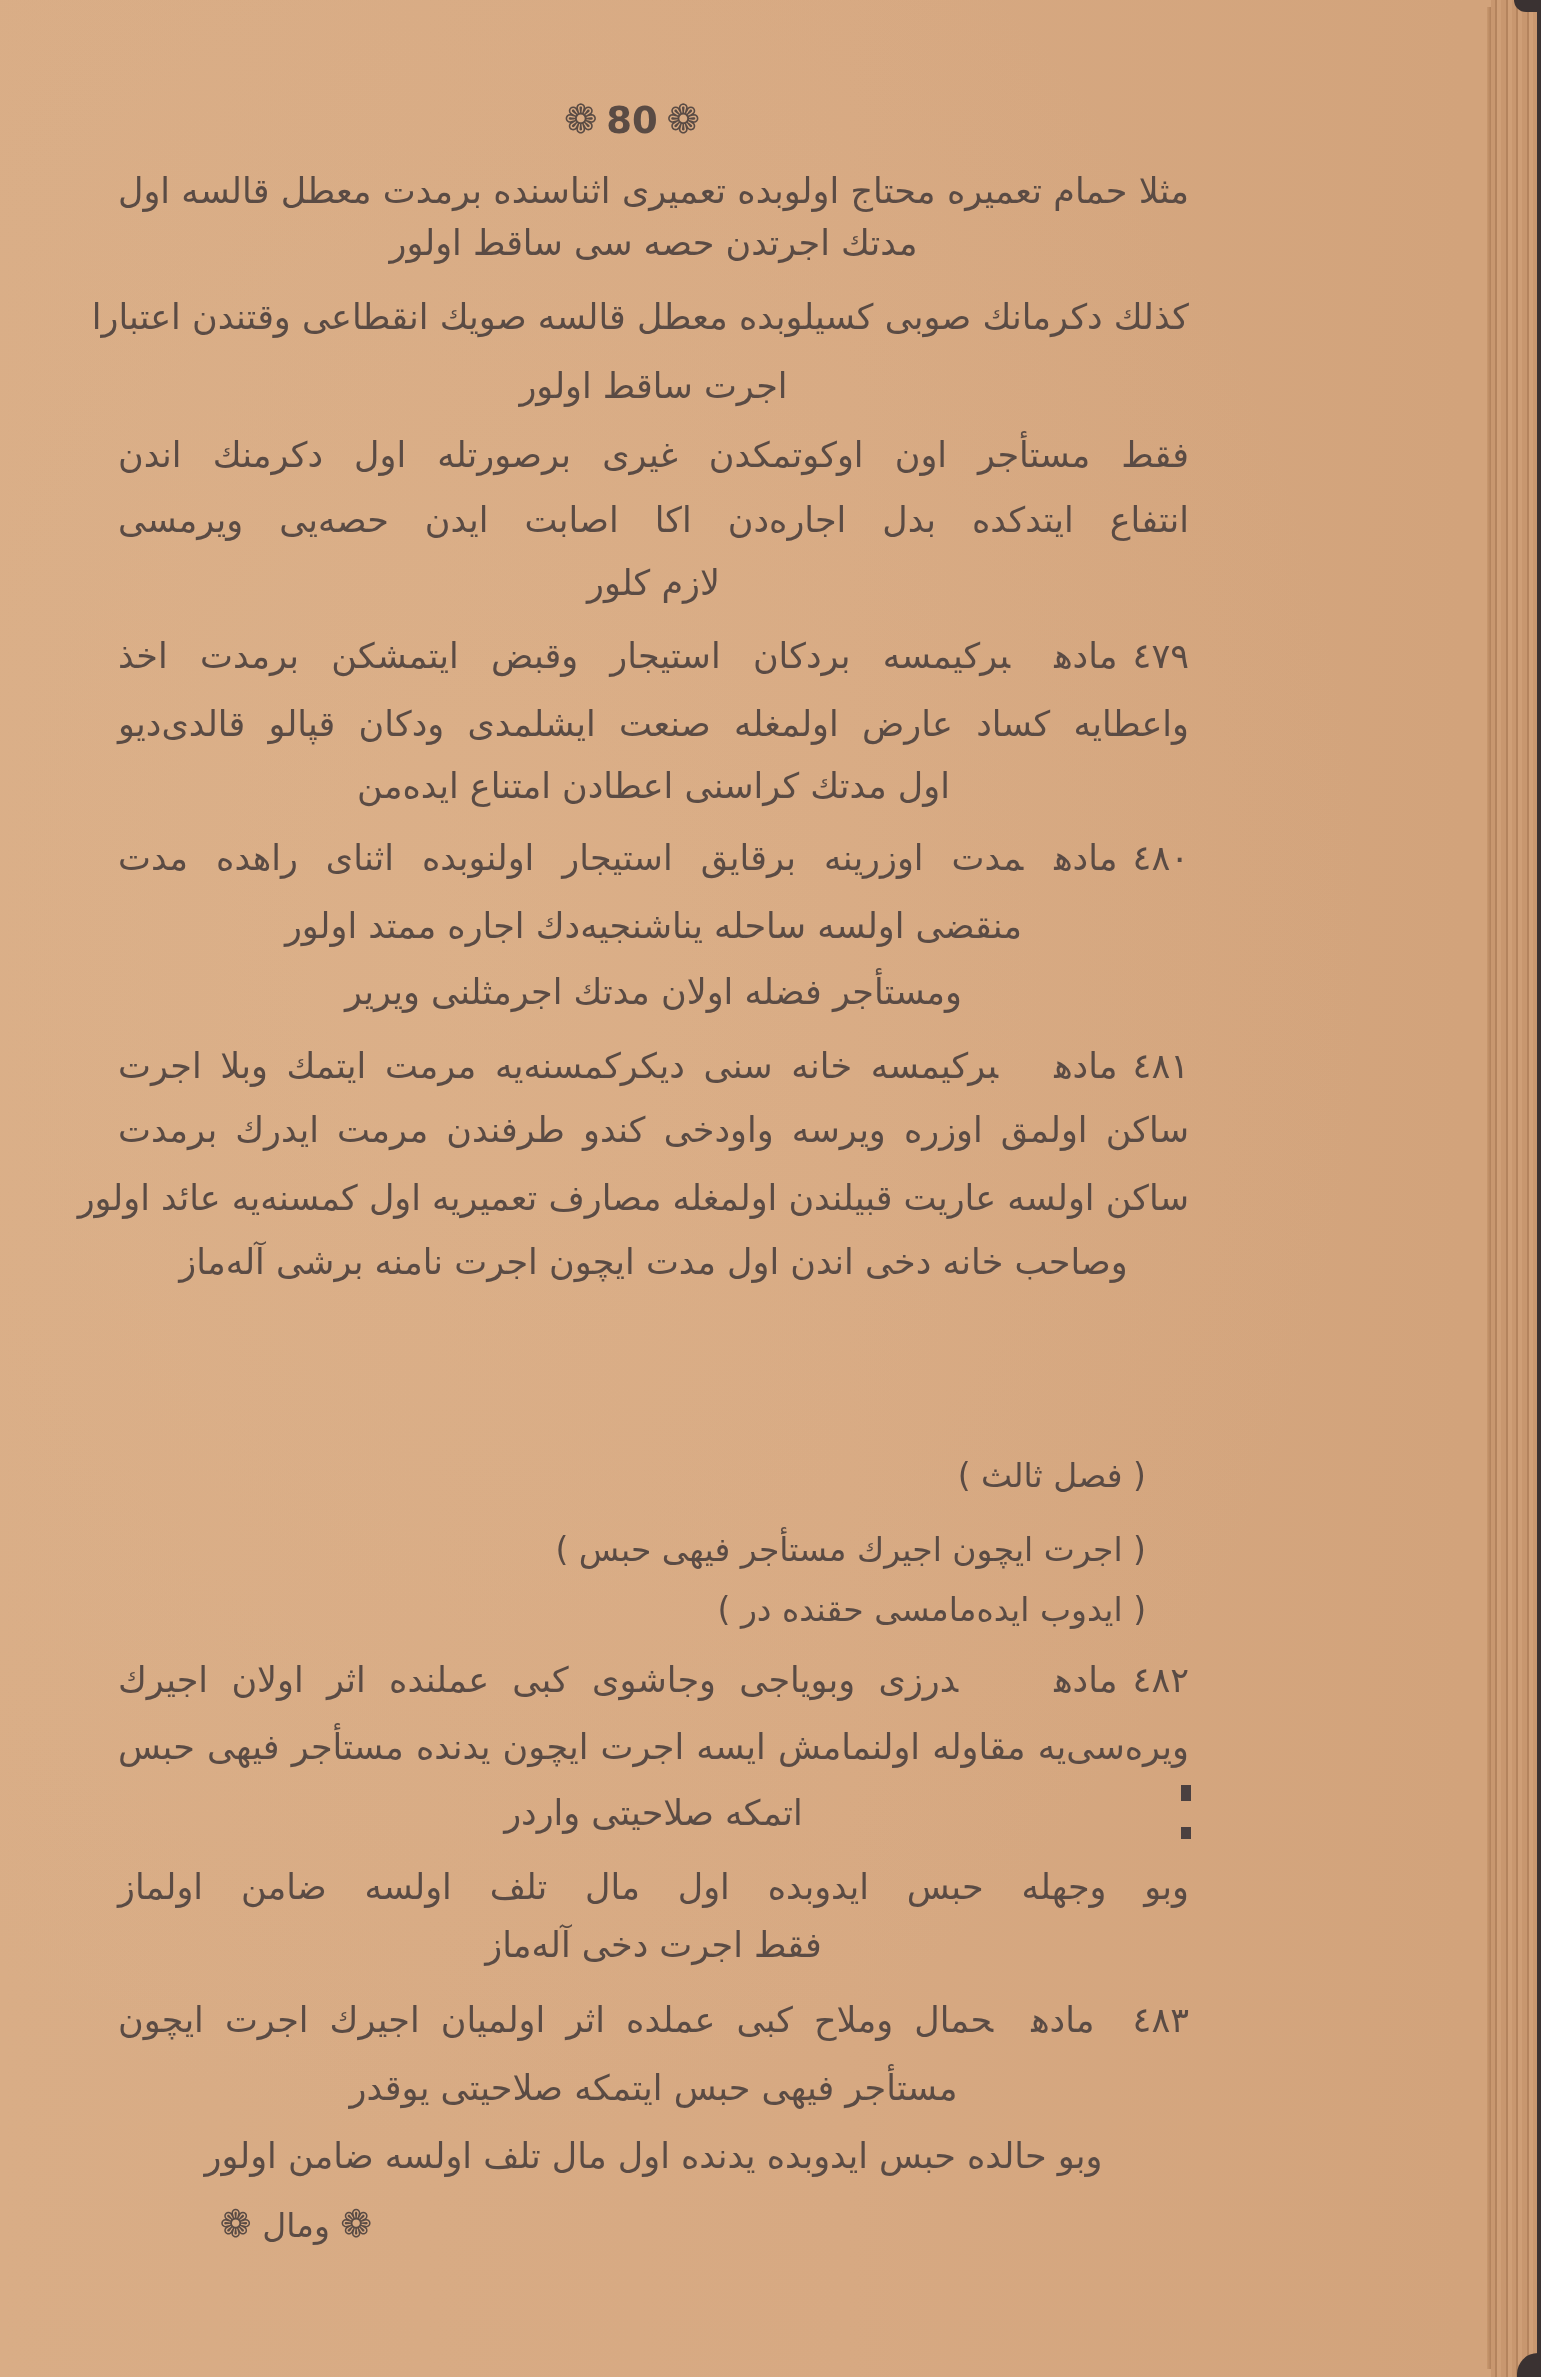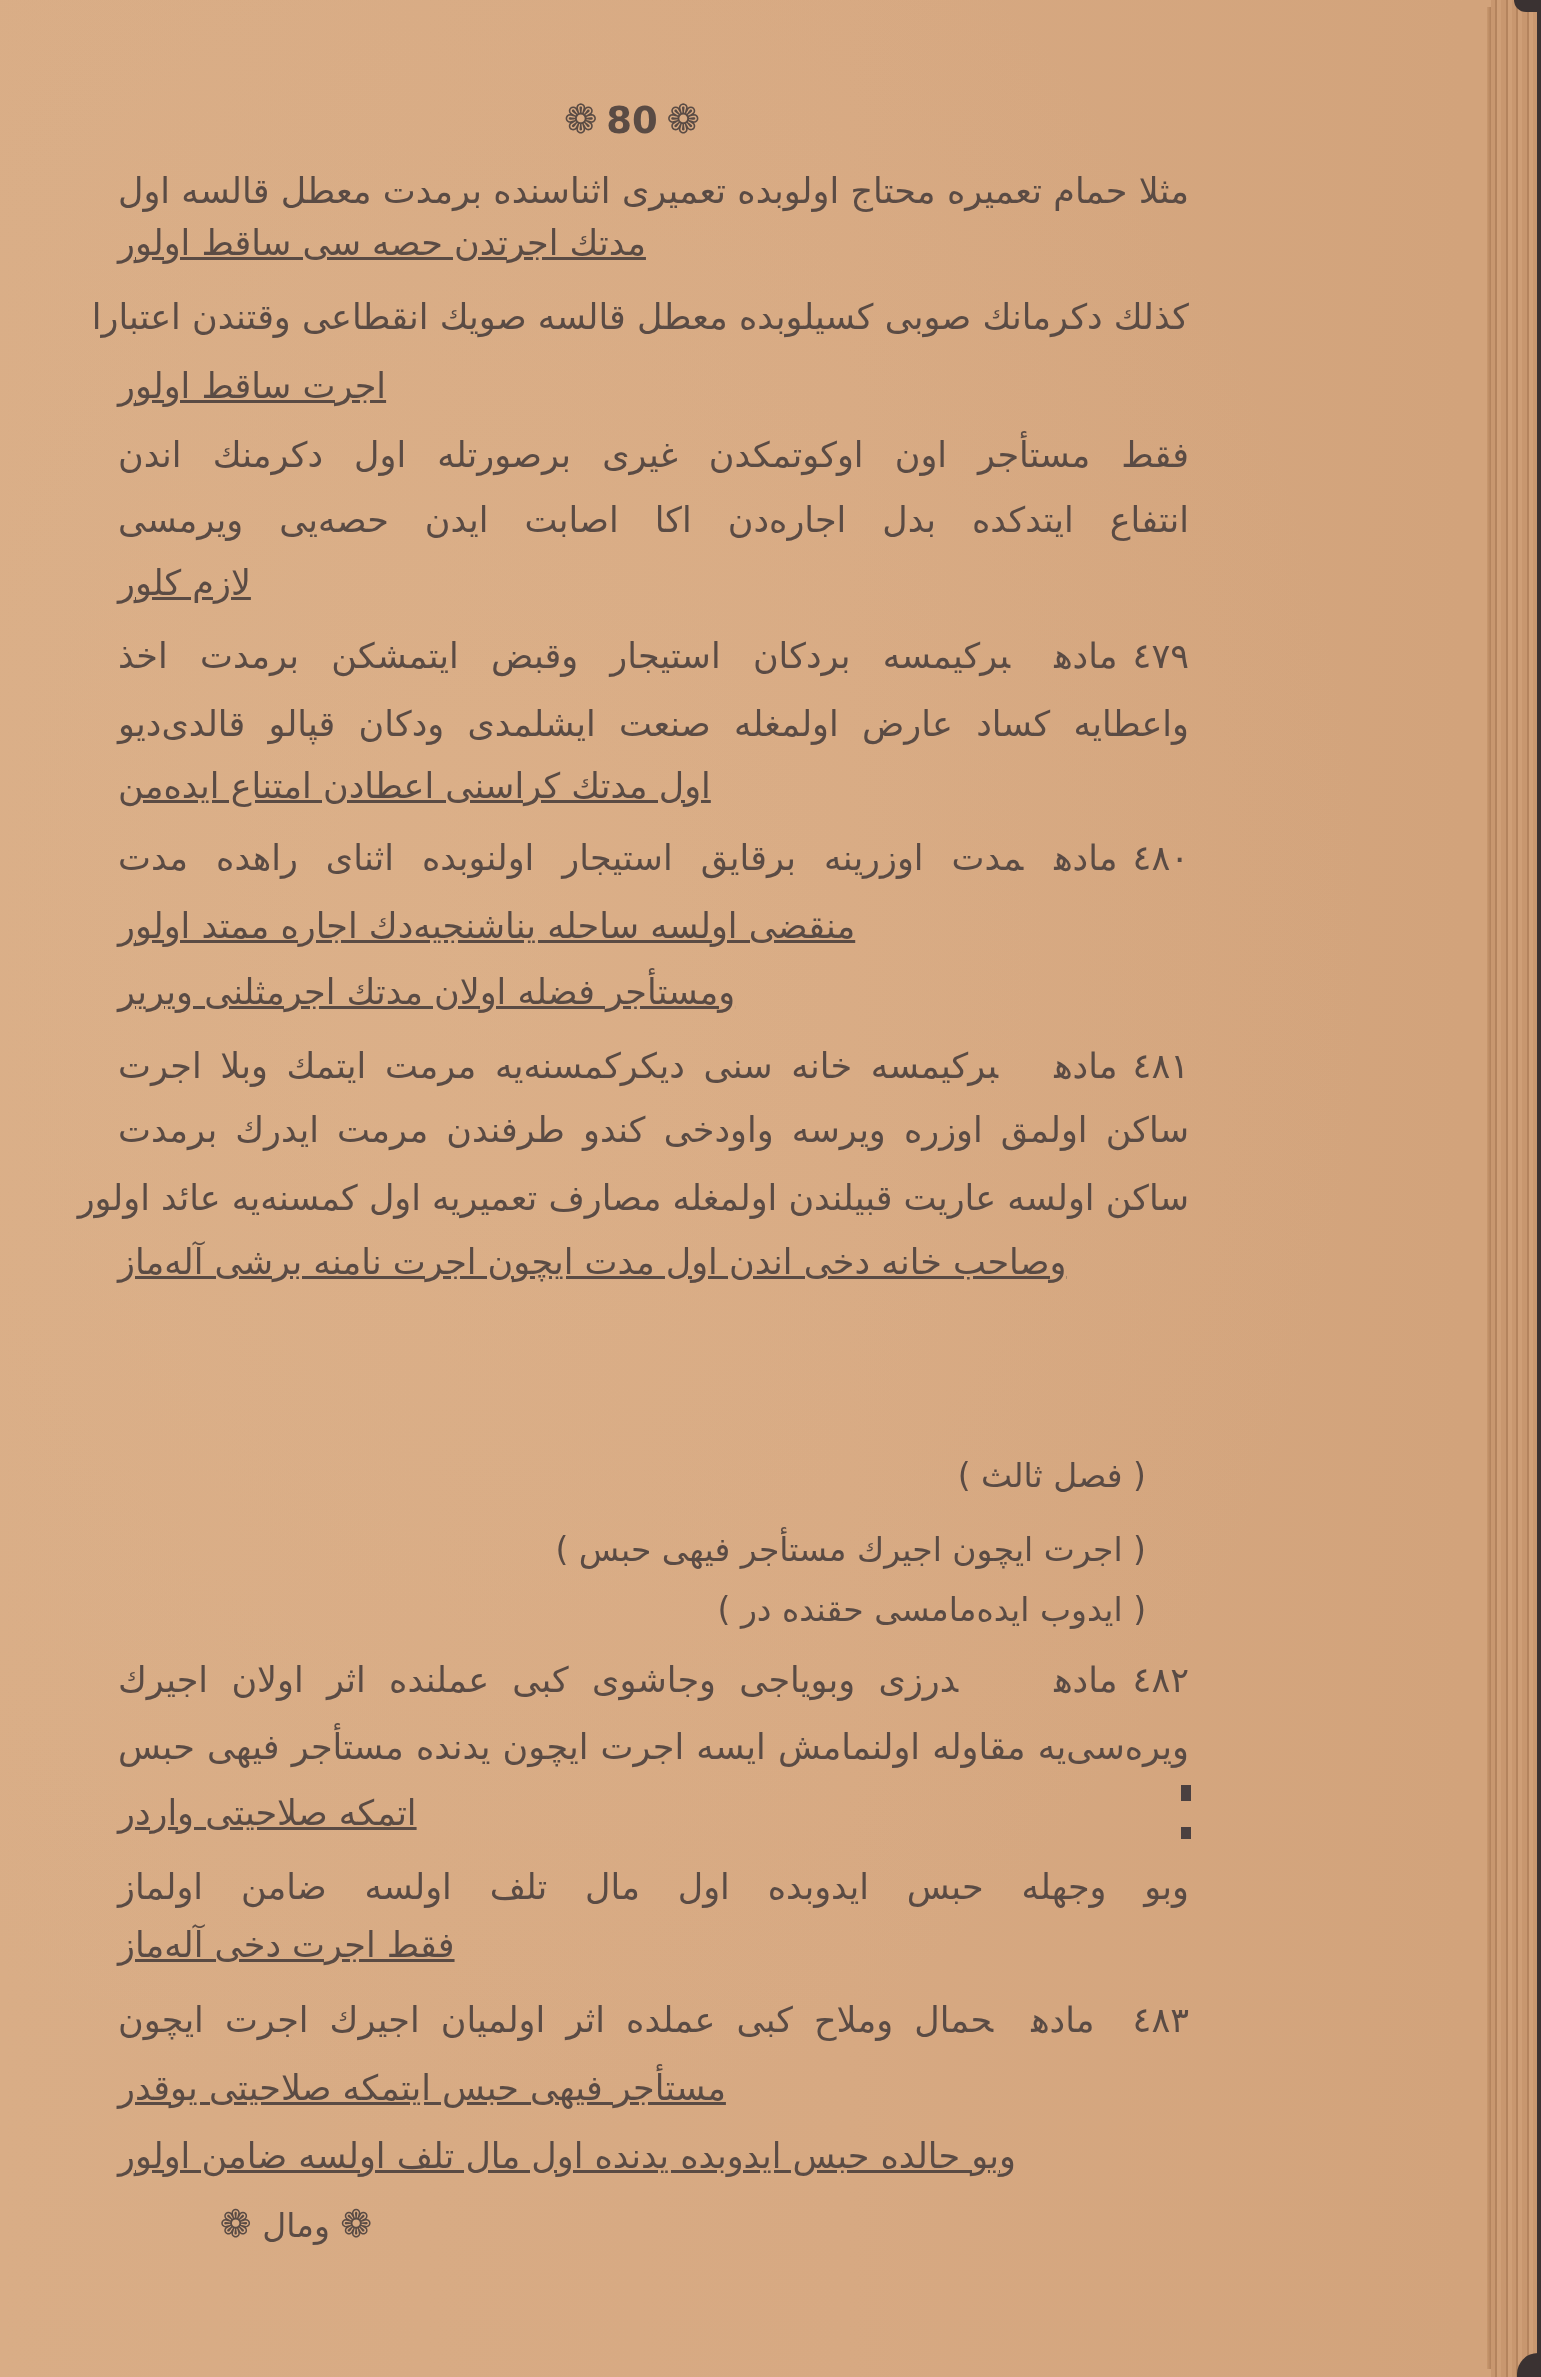--- a/index.html
+++ b/index.html
@@ -36,23 +36,23 @@
     .header {
       position: absolute; left: 523px; top: 91px; width: 218px; height: 56px;
       line-height: 56px; text-align: center; direction: rtl; font-size: 37px; font-weight: bold;
     }
     .header .orn { font-size: 40px; margin: 0 8.7px; }
     .line {
       position: absolute; left: 118px; width: 1071px; height: 63px; line-height: 63px;
       direction: rtl; white-space: nowrap; font-size: 35px;
     }
     .line.full { text-align: justify; text-align-last: justify; }
-    .line.short { text-align: left; text-decoration: underline; }
+    .line.short { text-align: center; }
     .art-num { margin-left: 15px; }
-    .art-label { margin-left: 44px; font-family: Liberation Serif, serif; }
+    .art-label { margin-left: 44px; }
     .heading {
       position: absolute; left: 118px; width: 1028px; height: 63px; line-height: 63px;
       direction: rtl; text-align: right; white-space: nowrap; font-size: 33px;
     }
     .catchword {
       position: absolute; left: 196px; top: 2193px; width: 200px; height: 63px; line-height: 63px;
       direction: rtl; text-align: center; font-size: 33px; white-space: nowrap;
     }
     .catchword .orn { font-size: 38px; margin: 0 10.5px; }
     .artifact { position: absolute; background: #4a4040; }

